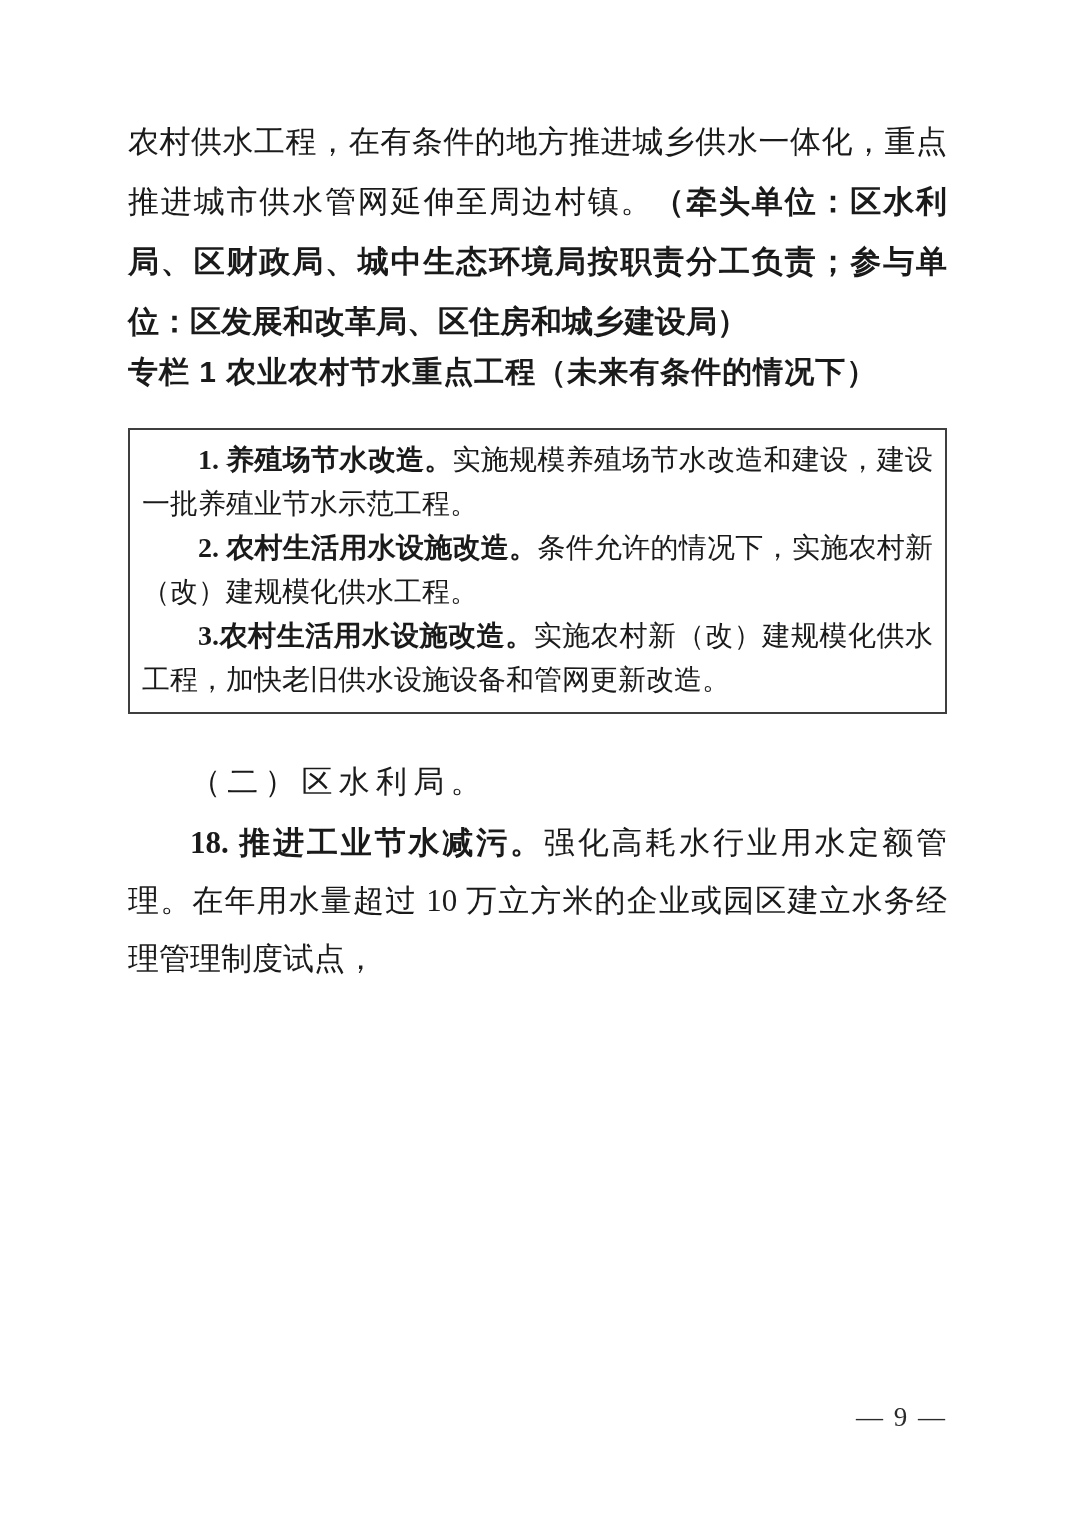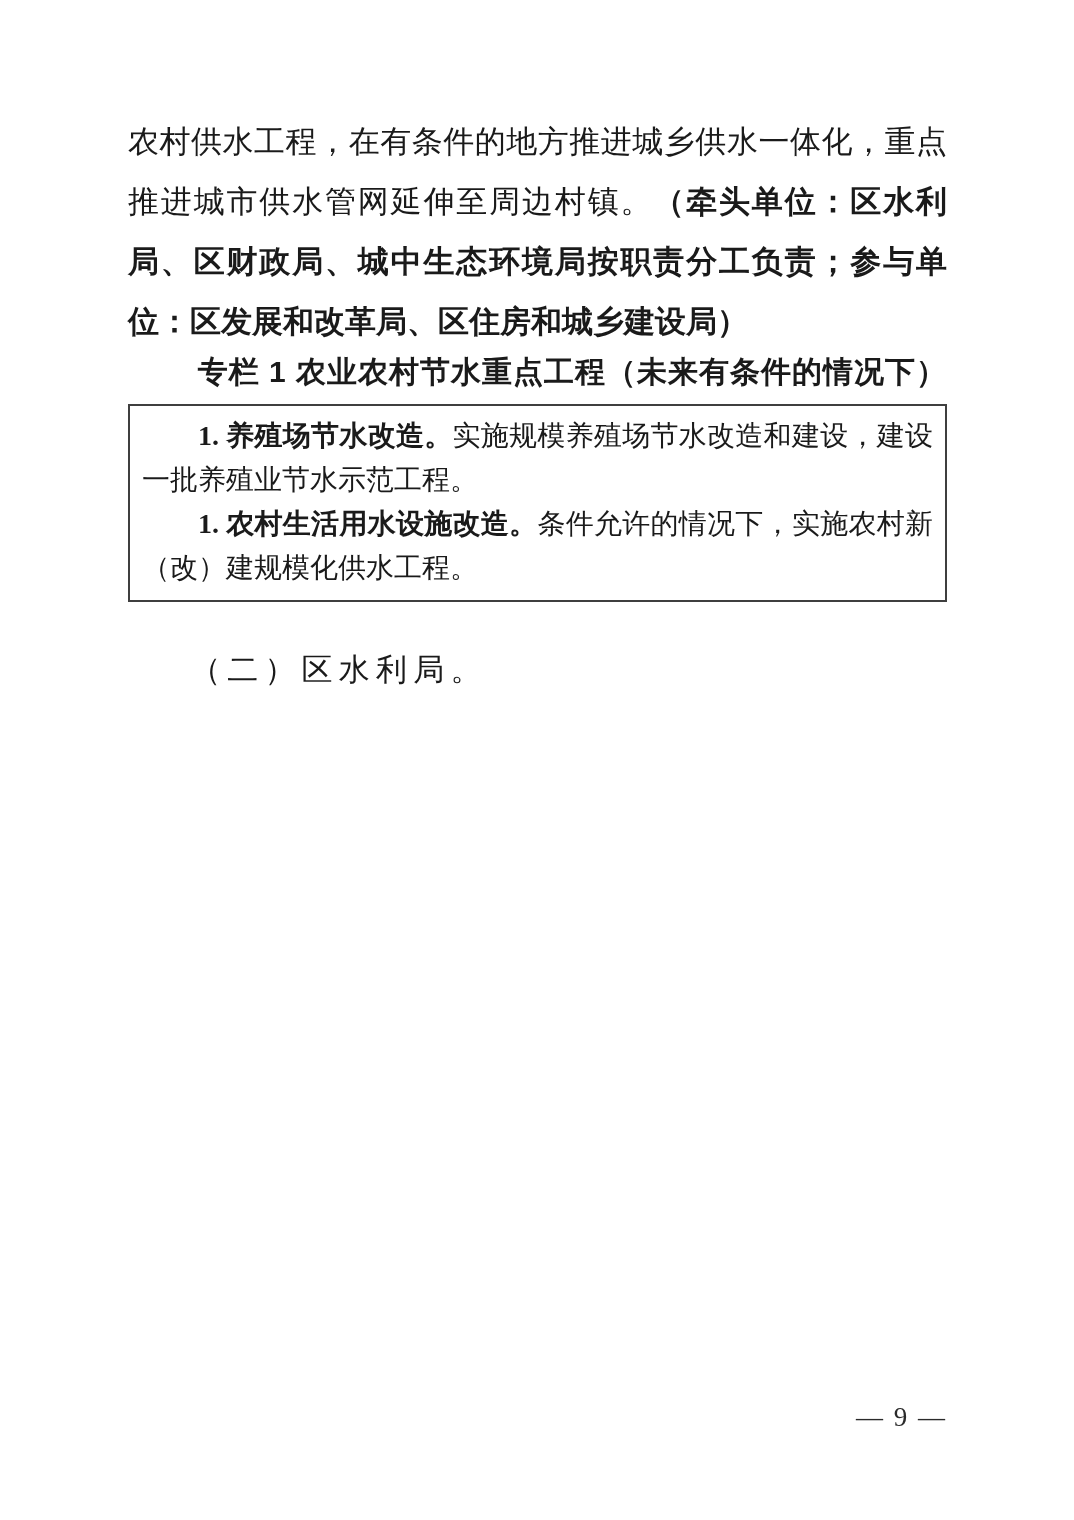--- a/index.html
+++ b/index.html
@@ -28,25 +28,25 @@
     line-height: 60px;
   }
   .bold { font-weight: bold; }
   .box-title {
     margin: 0;
     padding: 0;
     font-family: "Liberation Sans", "DejaVu Sans", sans-serif;
     font-weight: bold;
     font-size: 30px;
     line-height: 40px;
-    text-align: right;
+    text-align: left;
     letter-spacing: 1px;
   }
   .project-box {
-    margin-top: 12px;
+    margin-top: 36px;
     border: 2px solid #3f3f3f;
     padding: 8px 12px 10px 12px;
     box-sizing: border-box;
   }
   .project-box p {
     margin: 0;
     font-size: 28px;
     line-height: 44px;
     text-indent: 2em;
     text-align: justify;
@@ -79,23 +79,25 @@
 
 <div class="page">
   <div class="body-text">
 
     <p class="para-continuation"><span>农村供水工程，在有条件的地方推进城乡供水一体化，重点推进城市供水管网延伸至周边村镇。</span><span class="bold">（牵头单位：区水利局、区财政局、城中生态环境局按职责分工负责；参与单位：区发展和改革局、区住房和城乡建设局）</span></p>
 
     <h2 class="box-title">专栏 1  农业农村节水重点工程（未来有条件的情况下）</h2>
 
     <div class="project-box">
       <p><span class="bold">1. 养殖场节水改造。</span><span>实施规模养殖场节水改造和建设，建设一批养殖业节水示范工程。</span></p>
-      <p><span class="bold">1. 农村生活用水设施改造。</span><span>条件允许的情况下，实施农村新（改）建规模化供水工程。</span></p>
+      <p><span class="bold">2. 农村生活用水设施改造。</span><span>条件允许的情况下，实施农村新（改）建规模化供水工程。</span></p>
+      <p><span class="bold">3.农村生活用水设施改造。</span><span>实施农村新（改）建规模化供水工程，加快老旧供水设施设备和管网更新改造。</span></p>
     </div>
 
     <p class="section-heading">（二）区水利局。</p>
 
 
+    <p class="numbered-para second"><span class="bold">18. 推进工业节水减污。</span><span>强化高耗水行业用水定额管理。在年用水量超过 10 万立方米的企业或园区建立水务经理管理制度试点，</span></p>
 
   </div>
 
   <div class="page-number">— 9 —</div>
 </div>
 
 </body></html>

